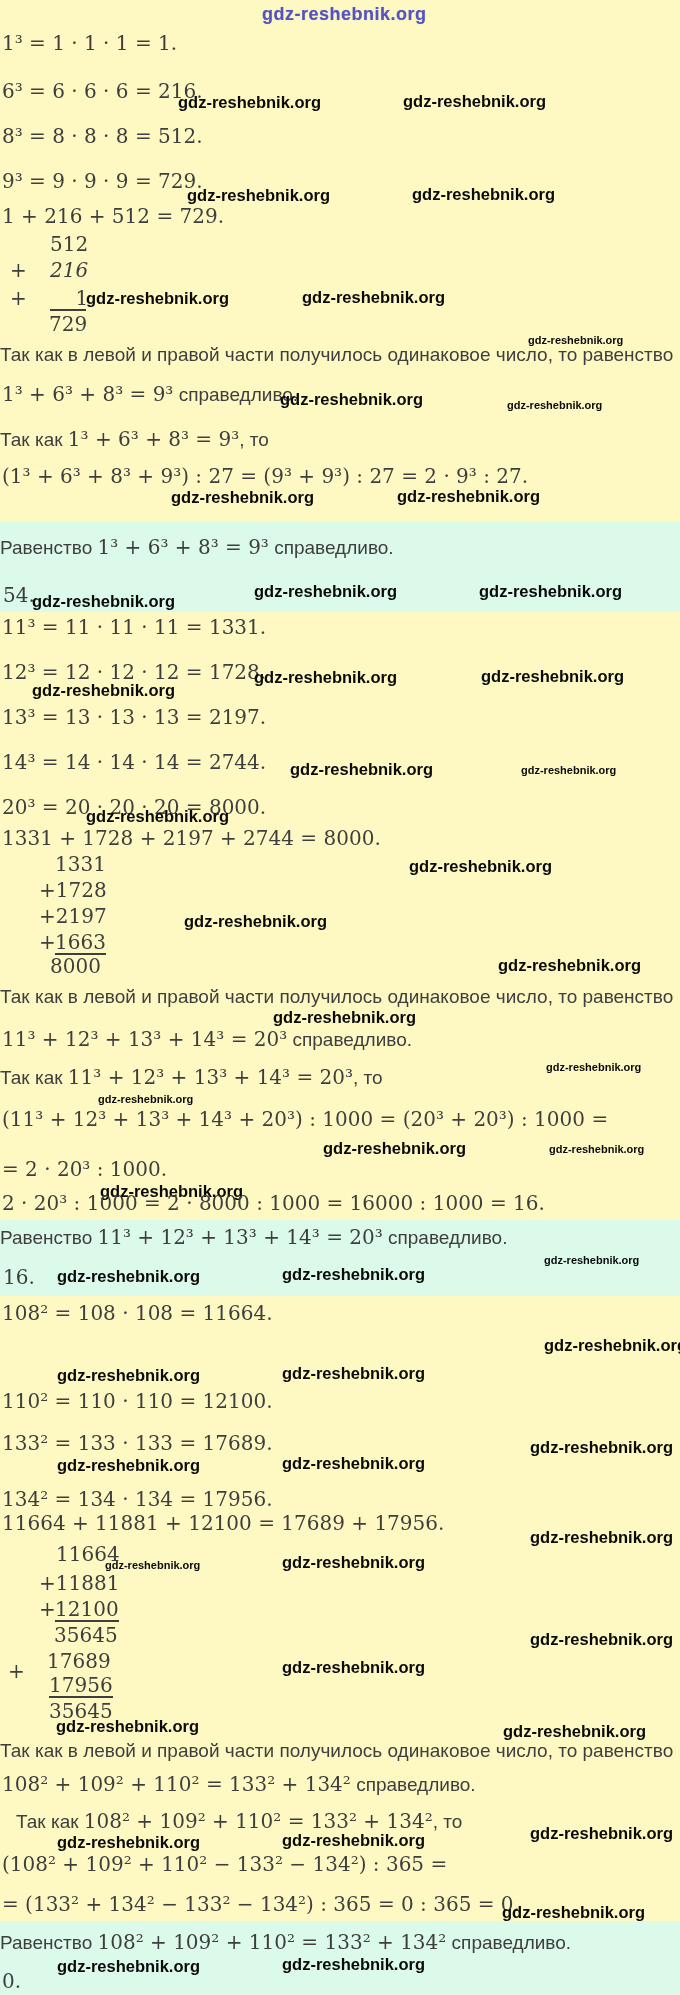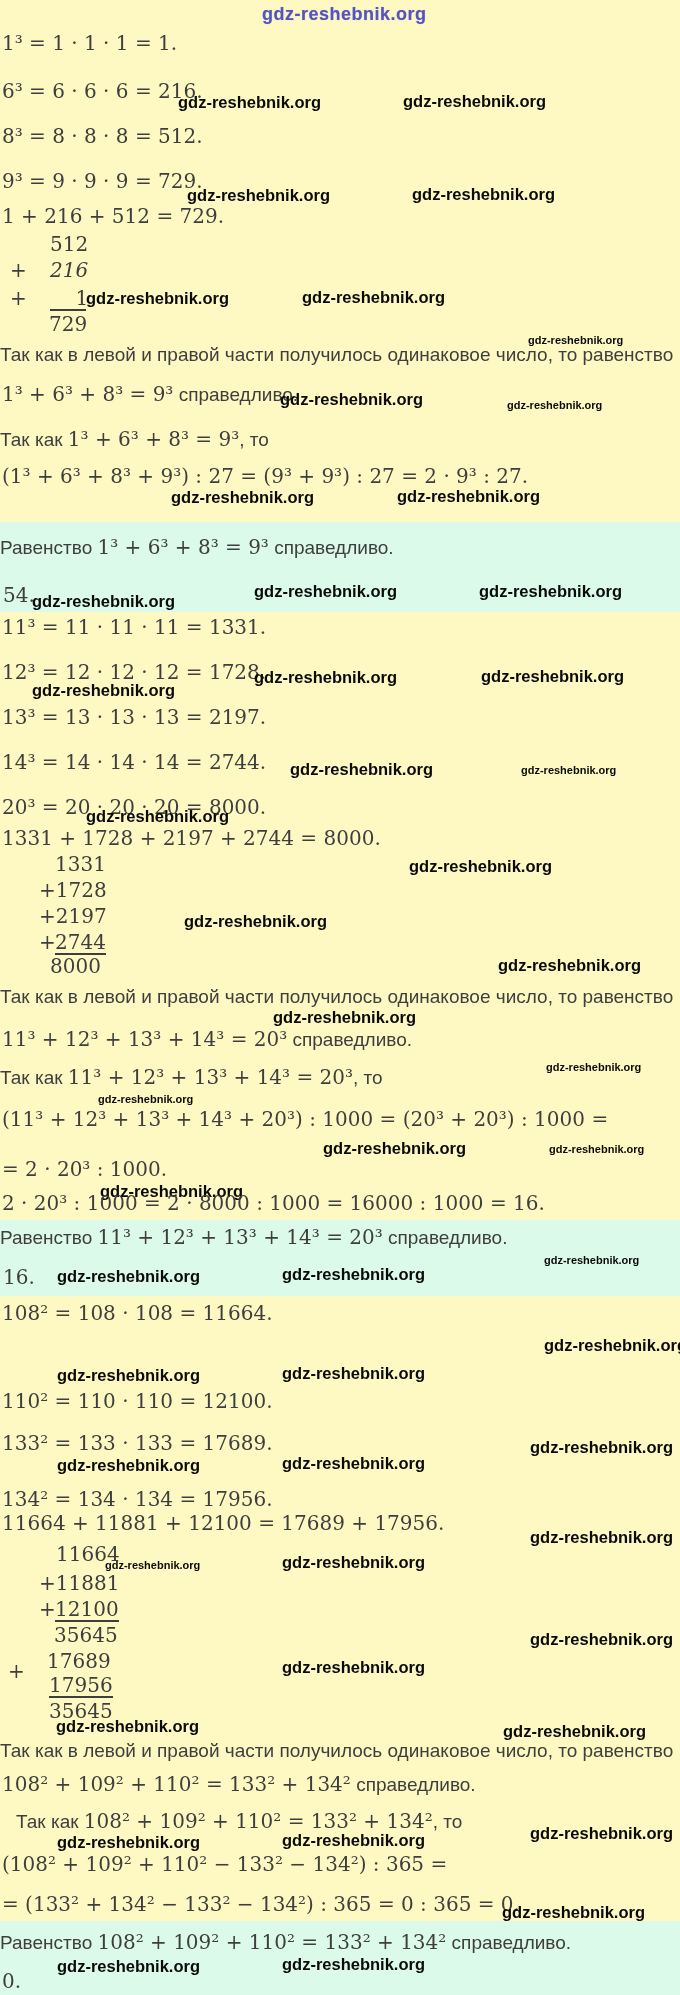--- a/index.html
+++ b/index.html
@@ -72,21 +72,21 @@
     <div class="it wmsm" style="left: 521px; top: 764px;">gdz-reshebnik.org</div>
     <div class="it m" style="left: 2px; top: 796px;">20³ = 20 · 20 · 20 = 8000.</div>
     <div class="it wm" style="left: 86px; top: 807px;">gdz-reshebnik.org</div>
     <div class="it m" style="left: 2px; top: 827px;">1331 + 1728 + 2197 + 2744 = 8000.</div>
     <div class="it m" style="left: 55px; top: 853px;">1331</div>
     <div class="it wm" style="left: 409px; top: 857px;">gdz-reshebnik.org</div>
     <div class="it m" style="left: 39px; top: 879px;">+1728</div>
     <div class="it m" style="left: 39px; top: 905px;">+2197</div>
     <div class="it wm" style="left: 184px; top: 912px;">gdz-reshebnik.org</div>
     <div class="it m" style="left: 39px; top: 931px;">+</div>
-    <div class="it m u" style="left: 55px; top: 931px;">2744</div>
+    <div class="it m u" style="left: 55px; top: 931px;">1663</div>
     <div class="it m" style="left: 50px; top: 955px;">8000</div>
     <div class="it wm" style="left: 498px; top: 956px;">gdz-reshebnik.org</div>
     <div class="it r" style="left: 0px; top: 986px;">Так как в левой и правой части получилось одинаковое число, то равенство</div>
     <div class="it wm" style="left: 273px; top: 1008px;">gdz-reshebnik.org</div>
     <div class="it mixed" style="left: 2px; top: 1028px;"><span class="m">11³ + 12³ + 13³ + 14³ = 20³</span><span class="r"> справедливо.</span></div>
     <div class="it mixed" style="left: 0px; top: 1066px;"><span class="r">Так как </span><span class="m">11³ + 12³ + 13³ + 14³ = 20³</span><span class="r">, то</span></div>
     <div class="it wmsm" style="left: 546px; top: 1061px;">gdz-reshebnik.org</div>
     <div class="it wmsm" style="left: 98px; top: 1093px;">gdz-reshebnik.org</div>
     <div class="it m" style="left: 2px; top: 1108px;">(11³ + 12³ + 13³ + 14³ + 20³) : 1000 = (20³ + 20³) : 1000 =</div>
     <div class="it wm" style="left: 323px; top: 1139px;">gdz-reshebnik.org</div>

